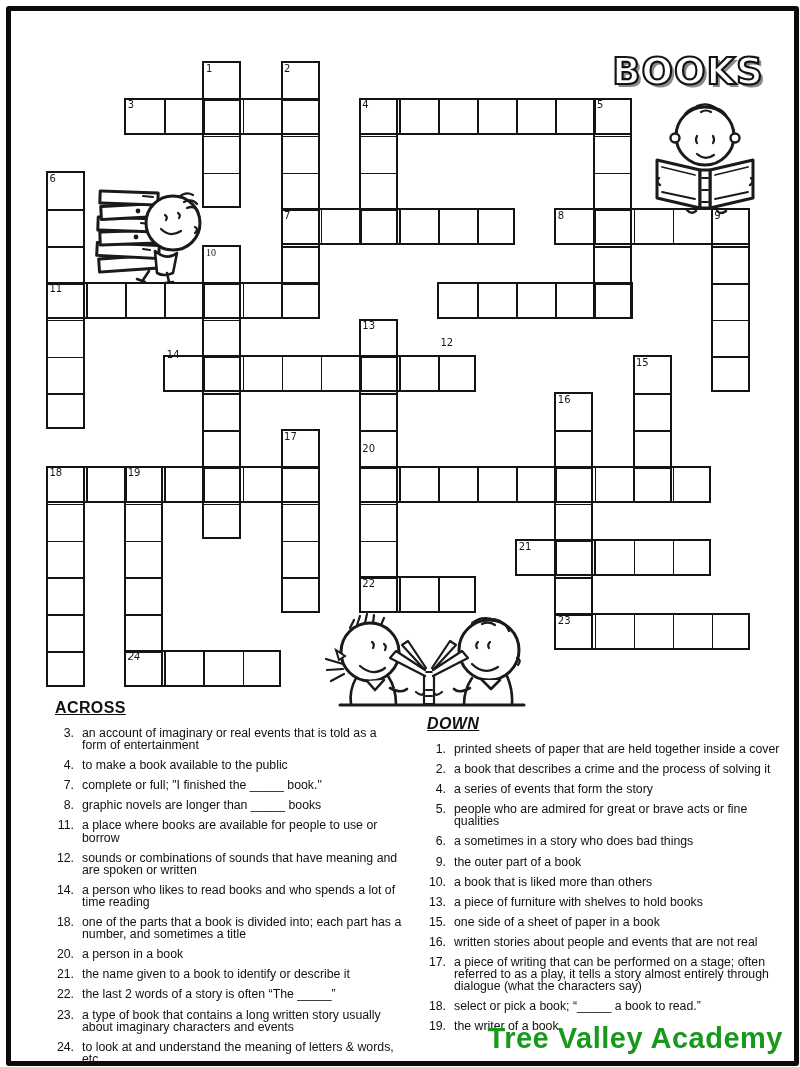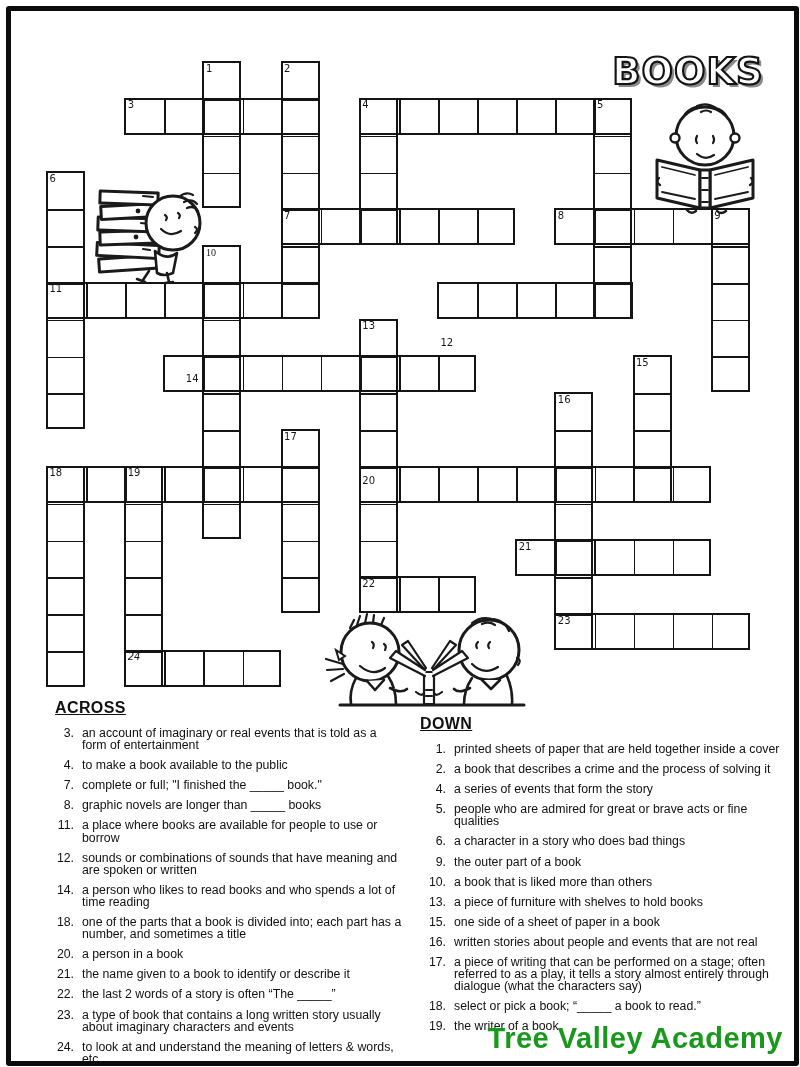--- a/index.html
+++ b/index.html
@@ -17,21 +17,21 @@
   
   #title{position:absolute;left:608px;top:50px;width:160px;text-align:center;margin:0;
       font-family:"DejaVu Sans",sans-serif;font-weight:bold;font-size:37px;letter-spacing:1px;
       color:#ffffff;-webkit-text-stroke:2.2px #141414;text-shadow:3px 3px 0 #8a8a8a;}
   
   .clues{position:absolute;}
   #across-section{left:48px;top:699px;width:354px;}
   #down-section{left:420px;top:715px;width:362px;}
   .clues h2{margin:0 0 10px 7px;font-size:16px;font-weight:bold;text-decoration:underline;
       letter-spacing:0.4px;}
-  #down-section h2{margin-left:0;}
+  #down-section h2{margin-left:7px;font-style:italic;}
   .clue{display:flex;margin-bottom:8px;font-size:12.3px;line-height:12.1px;}
   .clue-num{flex:0 0 26px;text-align:right;margin-right:8px;font-weight:normal;}
   .clue-text{flex:1;}
   
   #footer{position:absolute;top:1022px;right:17px;margin:0;
       font-family:"Liberation Sans",sans-serif;font-weight:bold;font-size:29px;letter-spacing:0.5px;}
   
   .illus{position:absolute;}
   .illus path,.illus rect,.illus circle,.illus line,.illus polyline{vector-effect:none;}
 </style>
@@ -154,21 +154,21 @@
     <div class="cellnum" style="left: 362.3px; top: 321.1px;">13</div>
     <div class="word" style="left: 163.3px; top: 355.4px; width: 312.8px; height: 36.8px;">
       <div class="sep v" style="left: 39.1px;"></div>
       <div class="sep v" style="left: 78.2px;"></div>
       <div class="sep v" style="left: 117.3px;"></div>
       <div class="sep v" style="left: 156.4px;"></div>
       <div class="sep v" style="left: 195.5px;"></div>
       <div class="sep v" style="left: 234.6px;"></div>
       <div class="sep v" style="left: 273.7px;"></div>
     </div>
-    <div class="cellnum" style="left: 166.8px; top: 374px; margin-left: 19px;">14</div>
+    <div class="cellnum" style="left: 166.8px; top: 350px;">14</div>
     <div class="word" style="left: 632.5px; top: 355.4px; width: 39.1px; height: 147.2px;">
       <div class="sep h" style="top: 36.8px;"></div>
       <div class="sep h" style="top: 73.6px;"></div>
       <div class="sep h" style="top: 110.4px;"></div>
     </div>
     <div class="cellnum" style="left: 636px; top: 357.9px;">15</div>
     <div class="word" style="left: 554.3px; top: 392.2px; width: 39.1px; height: 257.6px;">
       <div class="sep h" style="top: 36.8px;"></div>
       <div class="sep h" style="top: 73.6px;"></div>
       <div class="sep h" style="top: 110.4px;"></div>
@@ -211,21 +211,21 @@
     <div class="word" style="left: 358.8px; top: 465.8px; width: 351.9px; height: 36.8px;">
       <div class="sep v" style="left: 39.1px;"></div>
       <div class="sep v" style="left: 78.2px;"></div>
       <div class="sep v" style="left: 117.3px;"></div>
       <div class="sep v" style="left: 156.4px;"></div>
       <div class="sep v" style="left: 195.5px;"></div>
       <div class="sep v" style="left: 234.6px;"></div>
       <div class="sep v" style="left: 273.7px;"></div>
       <div class="sep v" style="left: 312.8px;"></div>
     </div>
-    <div class="cellnum" style="left: 362.3px; top: 476px; text-align: center;">20</div>
+    <div class="cellnum" style="left: 362.3px; top: 444px; text-align: center;">20</div>
     <div class="word" style="left: 515.2px; top: 539.4px; width: 195.5px; height: 36.8px;">
       <div class="sep v" style="left: 39.1px;"></div>
       <div class="sep v" style="left: 78.2px;"></div>
       <div class="sep v" style="left: 117.3px;"></div>
       <div class="sep v" style="left: 156.4px;"></div>
     </div>
     <div class="cellnum" style="left: 518.7px; top: 541.9px;">21</div>
     <div class="word" style="left: 358.8px; top: 576.2px; width: 117.3px; height: 36.8px;">
       <div class="sep v" style="left: 39.1px;"></div>
       <div class="sep v" style="left: 78.2px;"></div>
@@ -443,21 +443,21 @@
       <div class="clue">
         <span class="clue-num">4.</span>
         <span class="clue-text">a series of events that form the story</span>
       </div>
       <div class="clue">
         <span class="clue-num">5.</span>
         <span class="clue-text">people who are admired for great or brave acts or fine qualities</span>
       </div>
       <div class="clue">
         <span class="clue-num">6.</span>
-        <span class="clue-text">a character in a story who does bad things</span>
+        <span class="clue-text">a sometimes in a story who does bad things</span>
       </div>
       <div class="clue">
         <span class="clue-num">9.</span>
         <span class="clue-text">the outer part of a book</span>
       </div>
       <div class="clue">
         <span class="clue-num">10.</span>
         <span class="clue-text">a book that is liked more than others</span>
       </div>
       <div class="clue">

